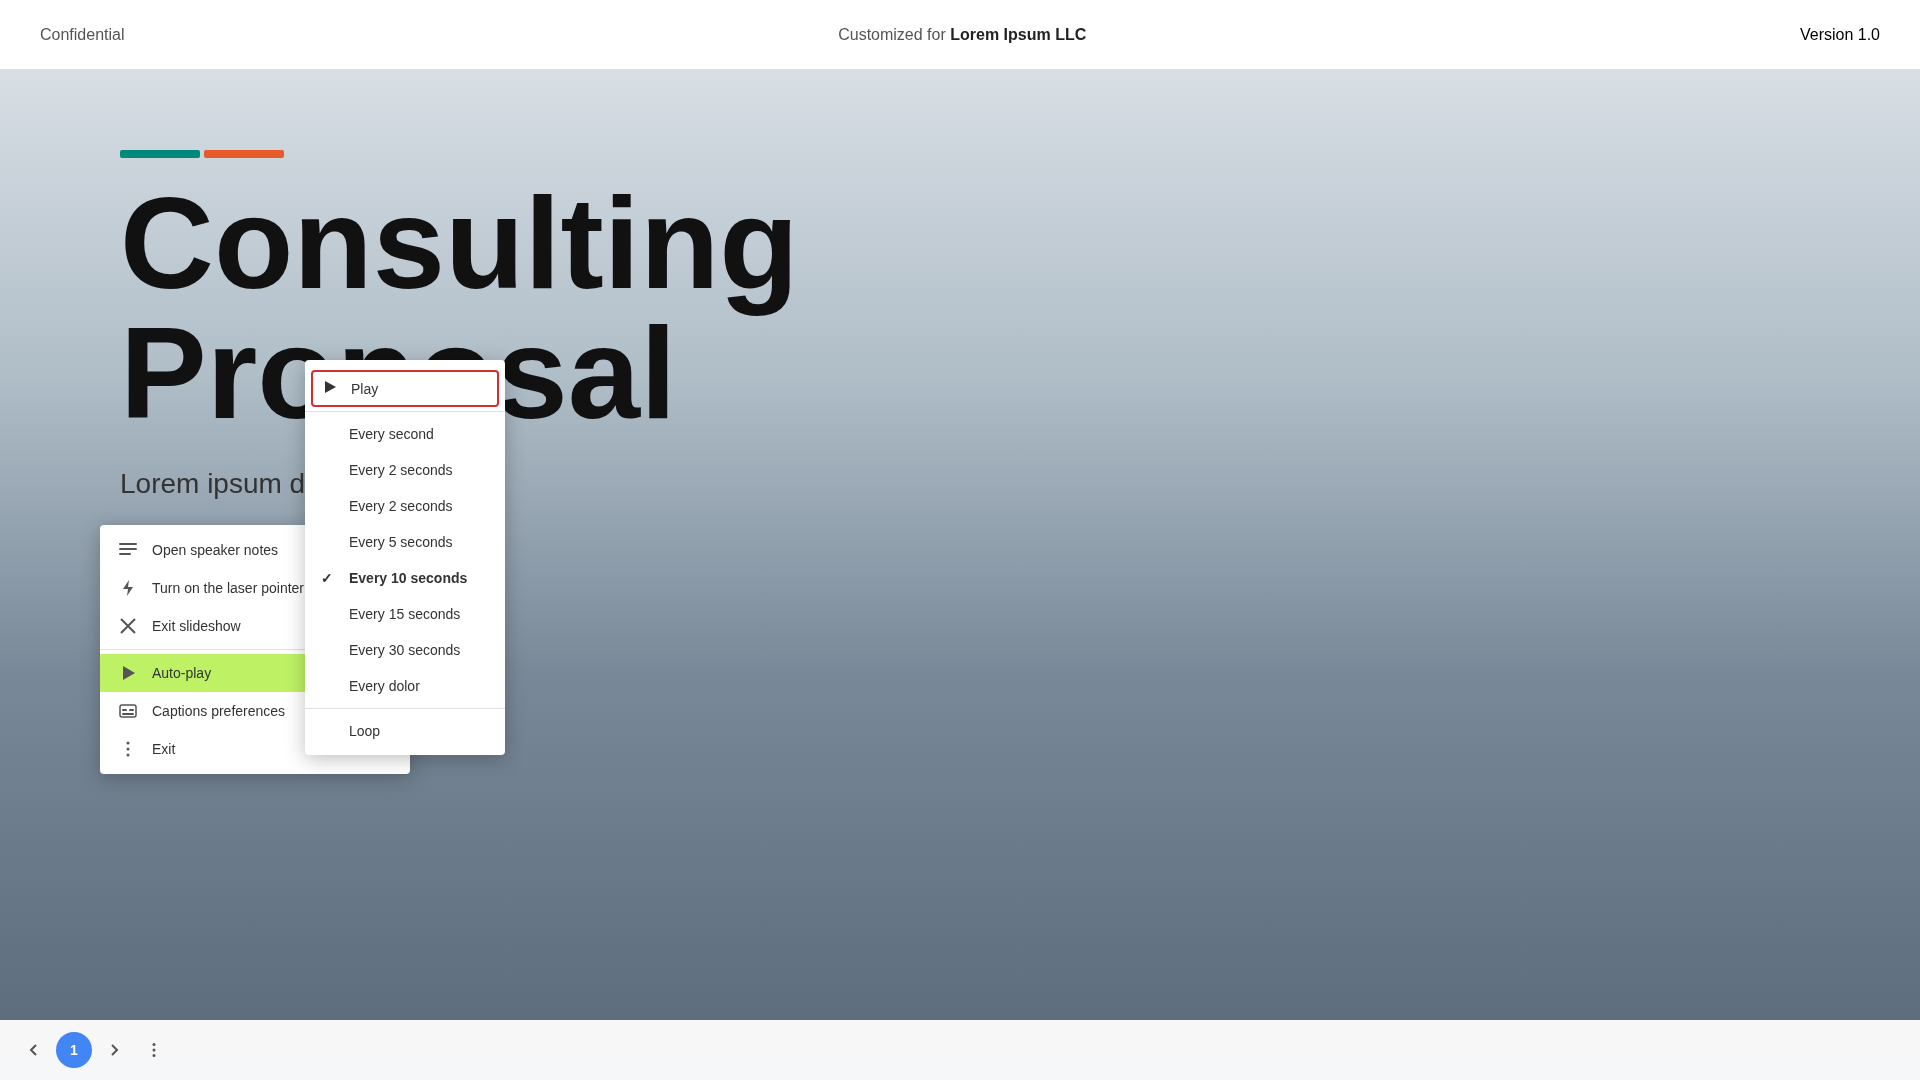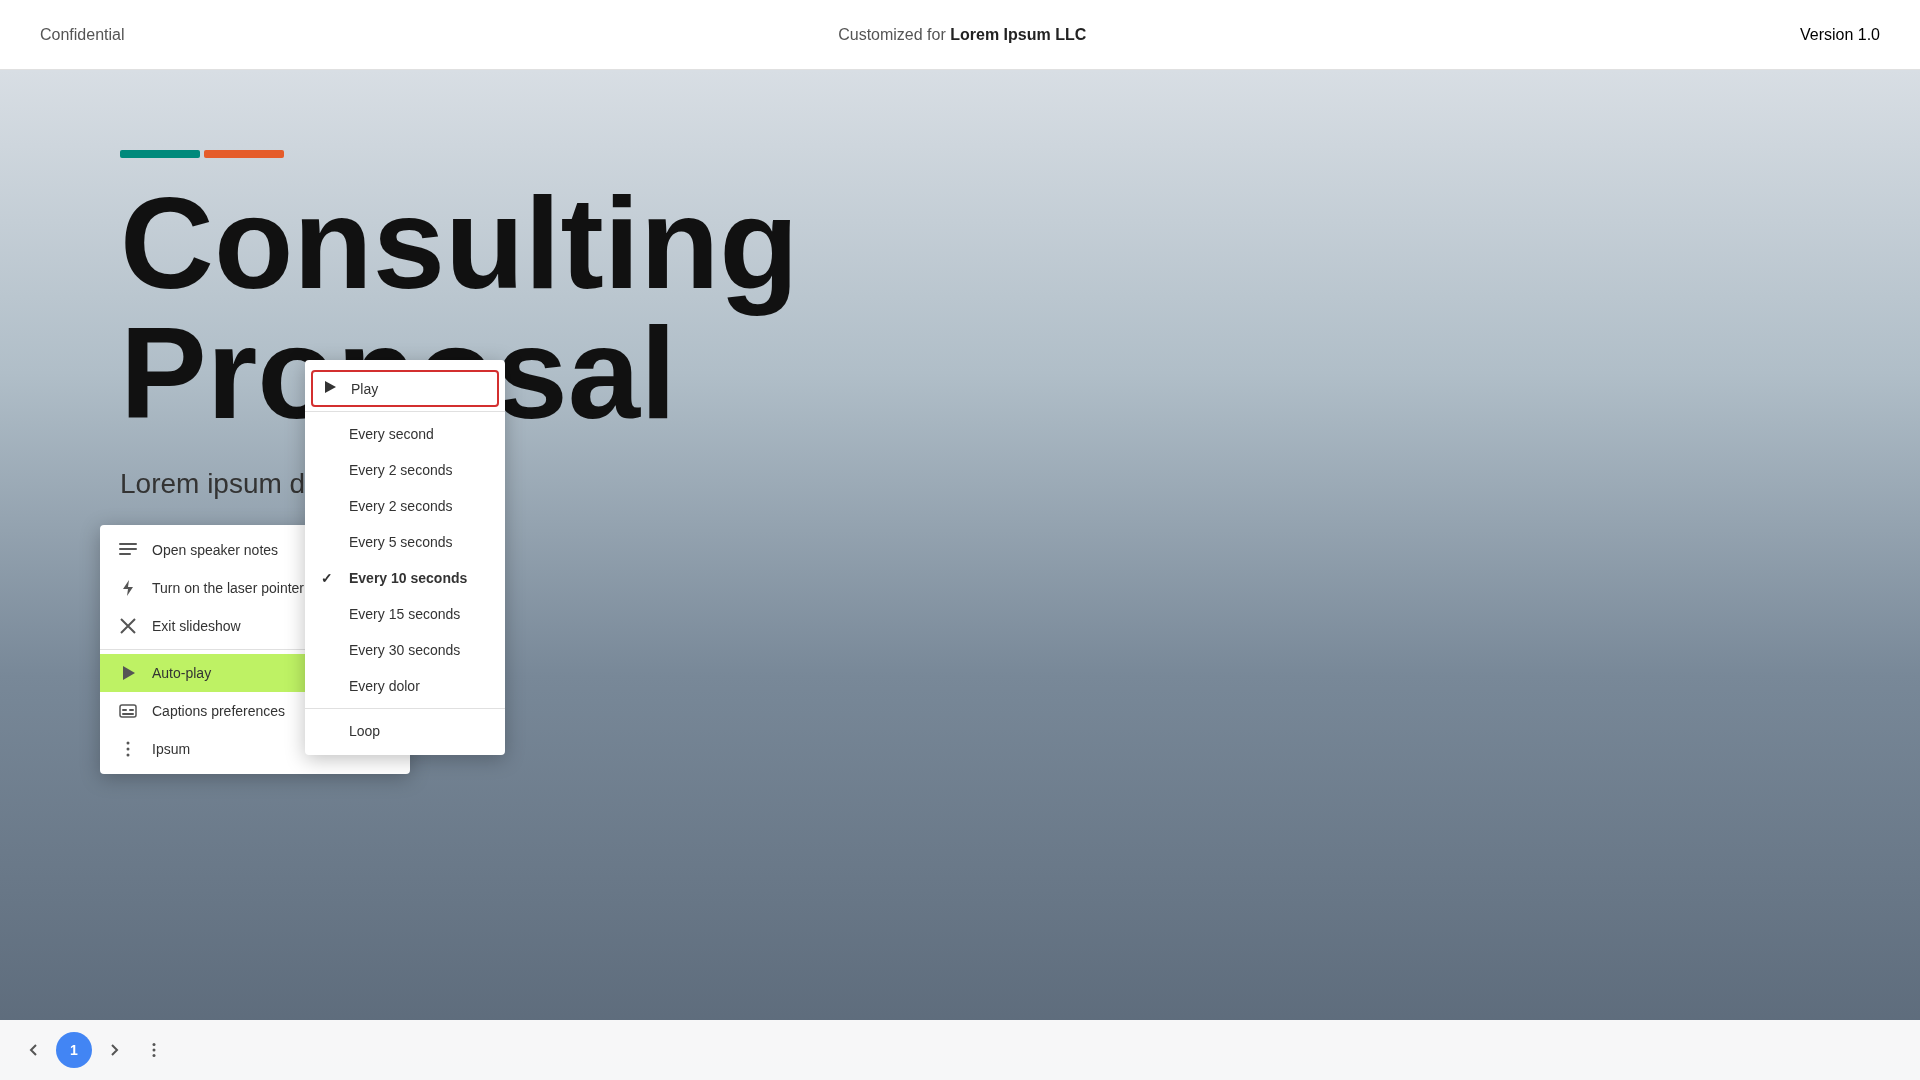--- a/index.html
+++ b/index.html
@@ -337,21 +337,21 @@
     </div>
 
     <div class="menu-item">
       <span class="menu-icon">
         <svg width="18" height="18" viewBox="0 0 18 18" fill="none">
           <circle cx="9" cy="3" r="1.5" fill="#555"></circle>
           <circle cx="9" cy="9" r="1.5" fill="#555"></circle>
           <circle cx="9" cy="15" r="1.5" fill="#555"></circle>
         </svg>
       </span>
-      <span class="menu-label">Ipsum</span>
+      <span class="menu-label">Exit</span>
       <span class="arrow">▶</span>
     </div>
   </div>
 
   <div class="submenu-autoplay">
 
     <div class="submenu-item play-item">
       <span class="check-icon">
         <svg width="14" height="14" viewBox="0 0 14 14" fill="none">
           <polygon points="2,1 13,7 2,13" fill="#333"></polygon>

